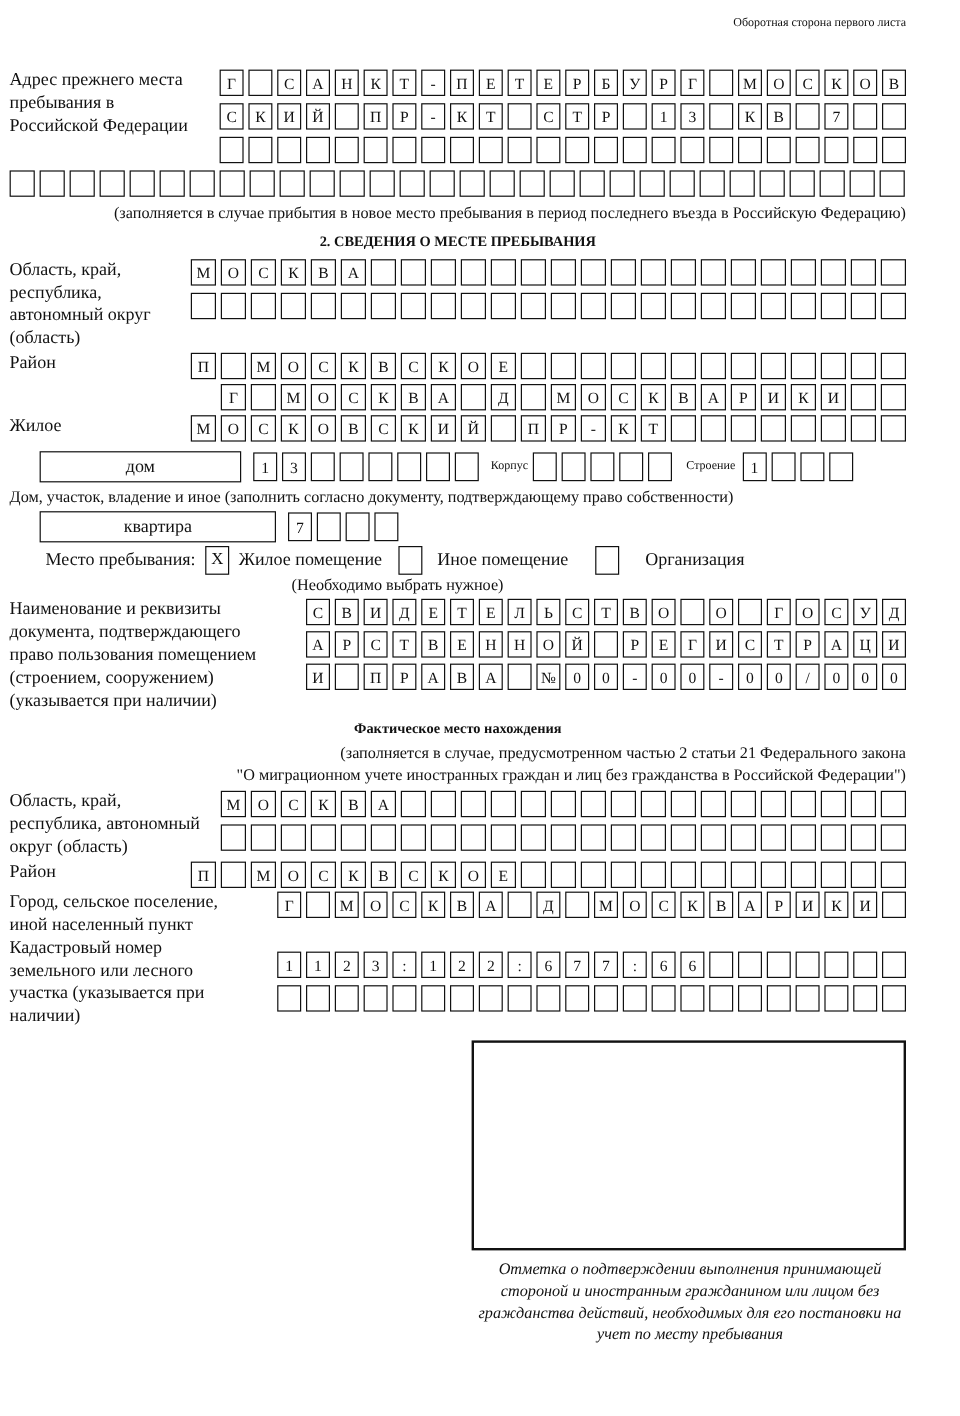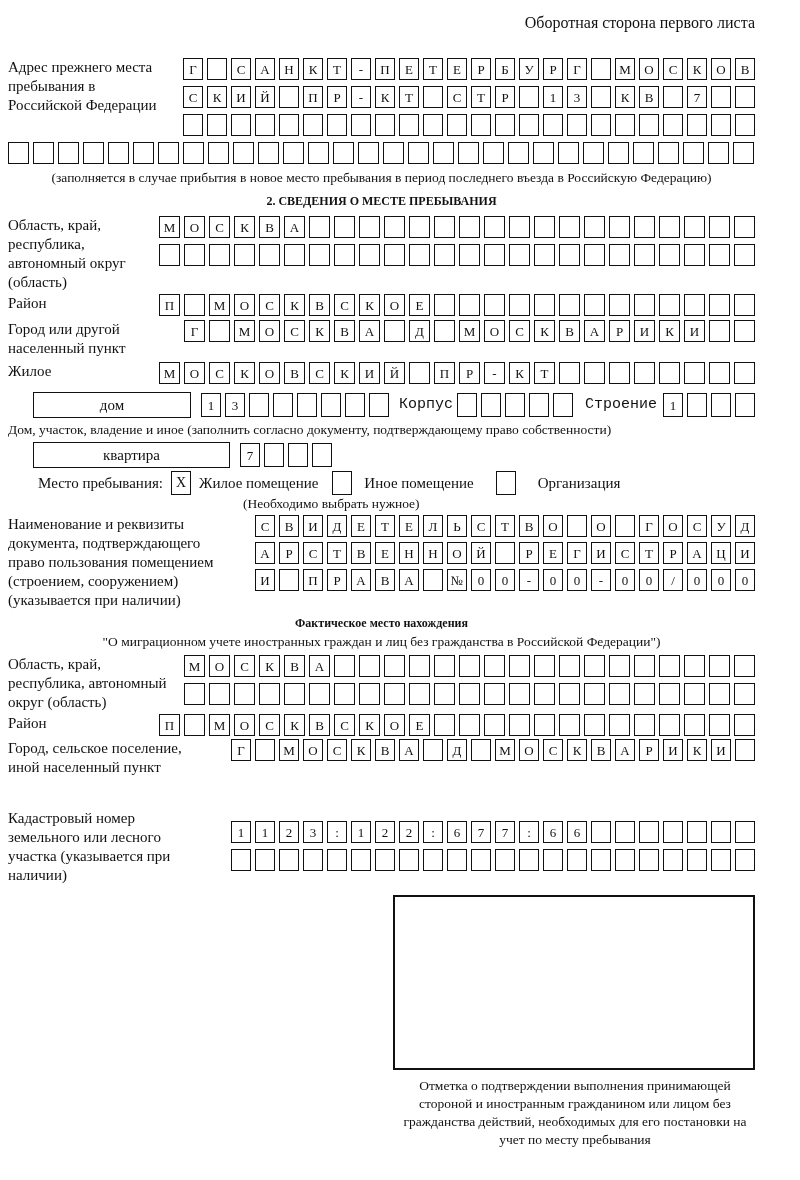--- a/index.html
+++ b/index.html
@@ -6,21 +6,21 @@
   .page {
     position:relative;
     width:800px; height:1180px;
     background:#fff;
     color:#111;
     font-family:"Liberation Serif","DejaVu Serif",serif;
     overflow:hidden;
   }
   .content { margin:0 45px 0 8px; } 
 
-  .corner { margin-top:14px; text-align:right; font-size:16px; height:18px; }
+  .corner { margin-top:14px; text-align:right; font-size:10px; height:18px; }
 
   .frow { display:flex; align-items:flex-start; }
   .flabel { font-size:15px; line-height:19px; flex:0 0 auto; }
 
   .gstack { margin-left:auto; display:flex; flex-direction:column; align-items:flex-end; }
   .gstack .grid { margin-bottom:6px; }
   .gstack .grid:last-child { margin-bottom:0; }
 
   .grid { display:flex; gap:4px; height:22px; }
   .cell {
@@ -28,36 +28,36 @@
     border:1.5px solid #111;
     display:flex; align-items:center; justify-content:center;
     font-size:13px; line-height:1;
   }
   .cw21 .cell { width:21px; }
 
   .gright { margin-left:auto; }
 
   .fullrow { margin-top:6px; }
   .caption { font-size:13.5px; line-height:18px; }
-  .center { text-align:center; }
+  .center { text-align:right; }
 
   .sec-title { margin-top:5px; text-align:center; font-weight:bold; font-size:12px; line-height:19px; }
 
-  .mt2{margin-top:2px}.mt3{margin-top:3px}.mt4{margin-top:4px}.mt5{margin-top:5px}.mt8{margin-top:8px}.mt10{margin-top:10px}.mt14{margin-top:32px}
+  .mt2{margin-top:2px}.mt3{margin-top:3px}.mt4{margin-top:4px}.mt5{margin-top:5px}.mt8{margin-top:8px}.mt10{margin-top:10px}.mt14{margin-top:0}
 
   .w150{width:150px}.w130{width:130px}.w160{width:160px}.w205{width:205px}.w200{width:200px}.w230{width:230px}
 
   .widebox {
     box-sizing:border-box; border:1.8px solid #111; height:26px;
     display:flex; align-items:center; justify-content:center; font-size:15px;
   }
   .domrow { display:flex; align-items:center; }
   .domrow .grid { height:24px; }
   .domrow .cell { height:24px; }
-  .inlinelabel { font-size:15px; line-height:24px;font-family:Liberation Mono, monospace; }
+  .inlinelabel { font-size:10px; line-height:24px; }
 
   .checkbox {
     box-sizing:border-box; width:20px; height:24px; border:1.8px solid #111;
     display:flex; align-items:center; justify-content:center; font-size:14px;
   }
   .stayrow { display:flex; align-items:center; margin-left:30px; }
   .stayrow .optlabel { font-size:15px; }
 
   .doc-rows .grid { margin-bottom:5px; }
 
@@ -280,21 +280,20 @@
           <span class="cell"></span>
           <span class="cell"></span>
           <span class="cell"></span>
           <span class="cell"></span>
           <span class="cell"></span>
           <span class="cell"></span>
         </div>
     </div>
 
     <div class="frow mt4">
-      <div class="flabel w150">Город или другой населенный пункт</div>
       <div class="grid cw21 gright">
           <span class="cell">Г</span>
           <span class="cell"></span>
           <span class="cell">М</span>
           <span class="cell">О</span>
           <span class="cell">С</span>
           <span class="cell">К</span>
           <span class="cell">В</span>
           <span class="cell">А</span>
           <span class="cell"></span>
@@ -465,20 +464,21 @@
             <span class="cell">0</span>
             <span class="cell">/</span>
             <span class="cell">0</span>
             <span class="cell">0</span>
             <span class="cell">0</span>
           </div>
       </div>
     </div>
 
     <div class="sec-title mt4">Фактическое место нахождения</div>
+    <div class="caption center mt2">(заполняется в случае, предусмотренном частью 2 статьи 21 Федерального закона</div>
     <div class="caption center">"О миграционном учете иностранных граждан и лиц без гражданства в Российской Федерации")</div>
 
     <div class="frow mt4">
       <div class="flabel w160">Область, край, республика, автономный округ (область)</div>
       <div class="gstack">
         <div class="grid cw21">
             <span class="cell">М</span>
             <span class="cell">О</span>
             <span class="cell">С</span>
             <span class="cell">К</span>
@@ -636,16 +636,16 @@
             <span class="cell"></span>
             <span class="cell"></span>
             <span class="cell"></span>
             <span class="cell"></span>
             <span class="cell"></span>
           </div>
       </div>
     </div>
 
     <div class="conf-box mt10"></div>
-    <div class="conf-caption" style="margin-top:7px;">Отметка о подтверждении выполнения принимающей стороной и иностранным гражданином или лицом без гражданства действий, необходимых для его постановки на учет по месту пребывания</div>
+    <div class="conf-caption" style="margin-top:7px;font-style:italic;">Отметка о подтверждении выполнения принимающей стороной и иностранным гражданином или лицом без гражданства действий, необходимых для его постановки на учет по месту пребывания</div>
 
   </div>
 </div>
 
 </body></html>

